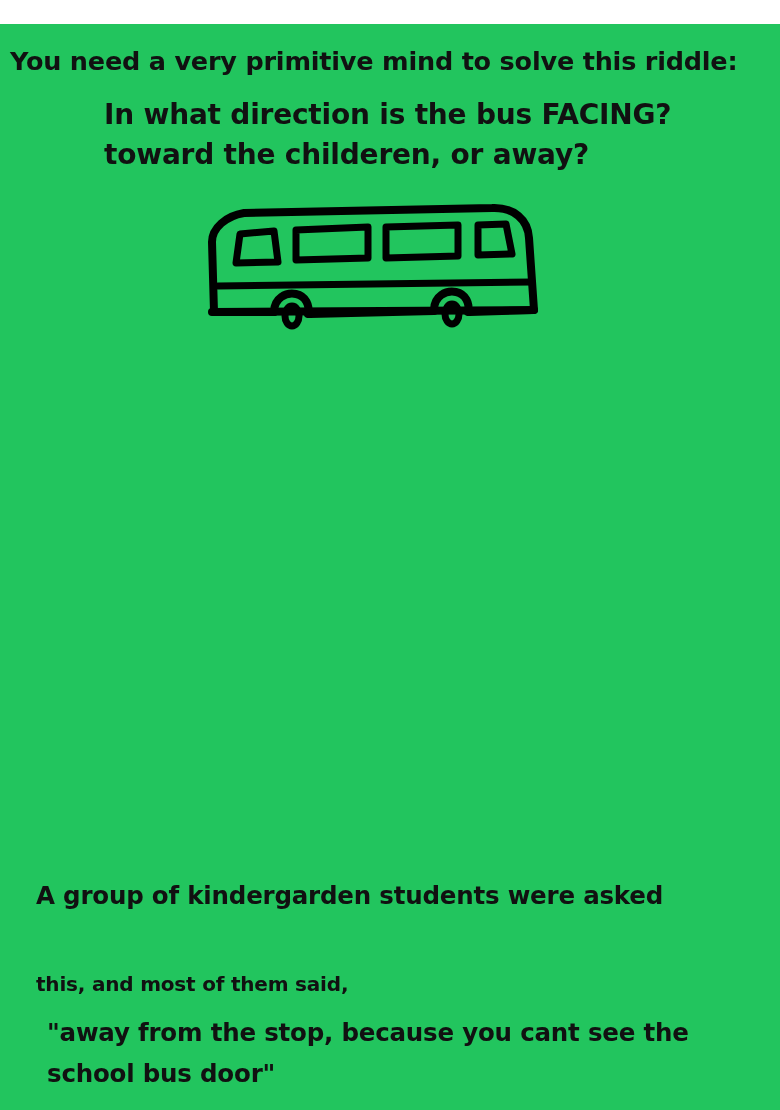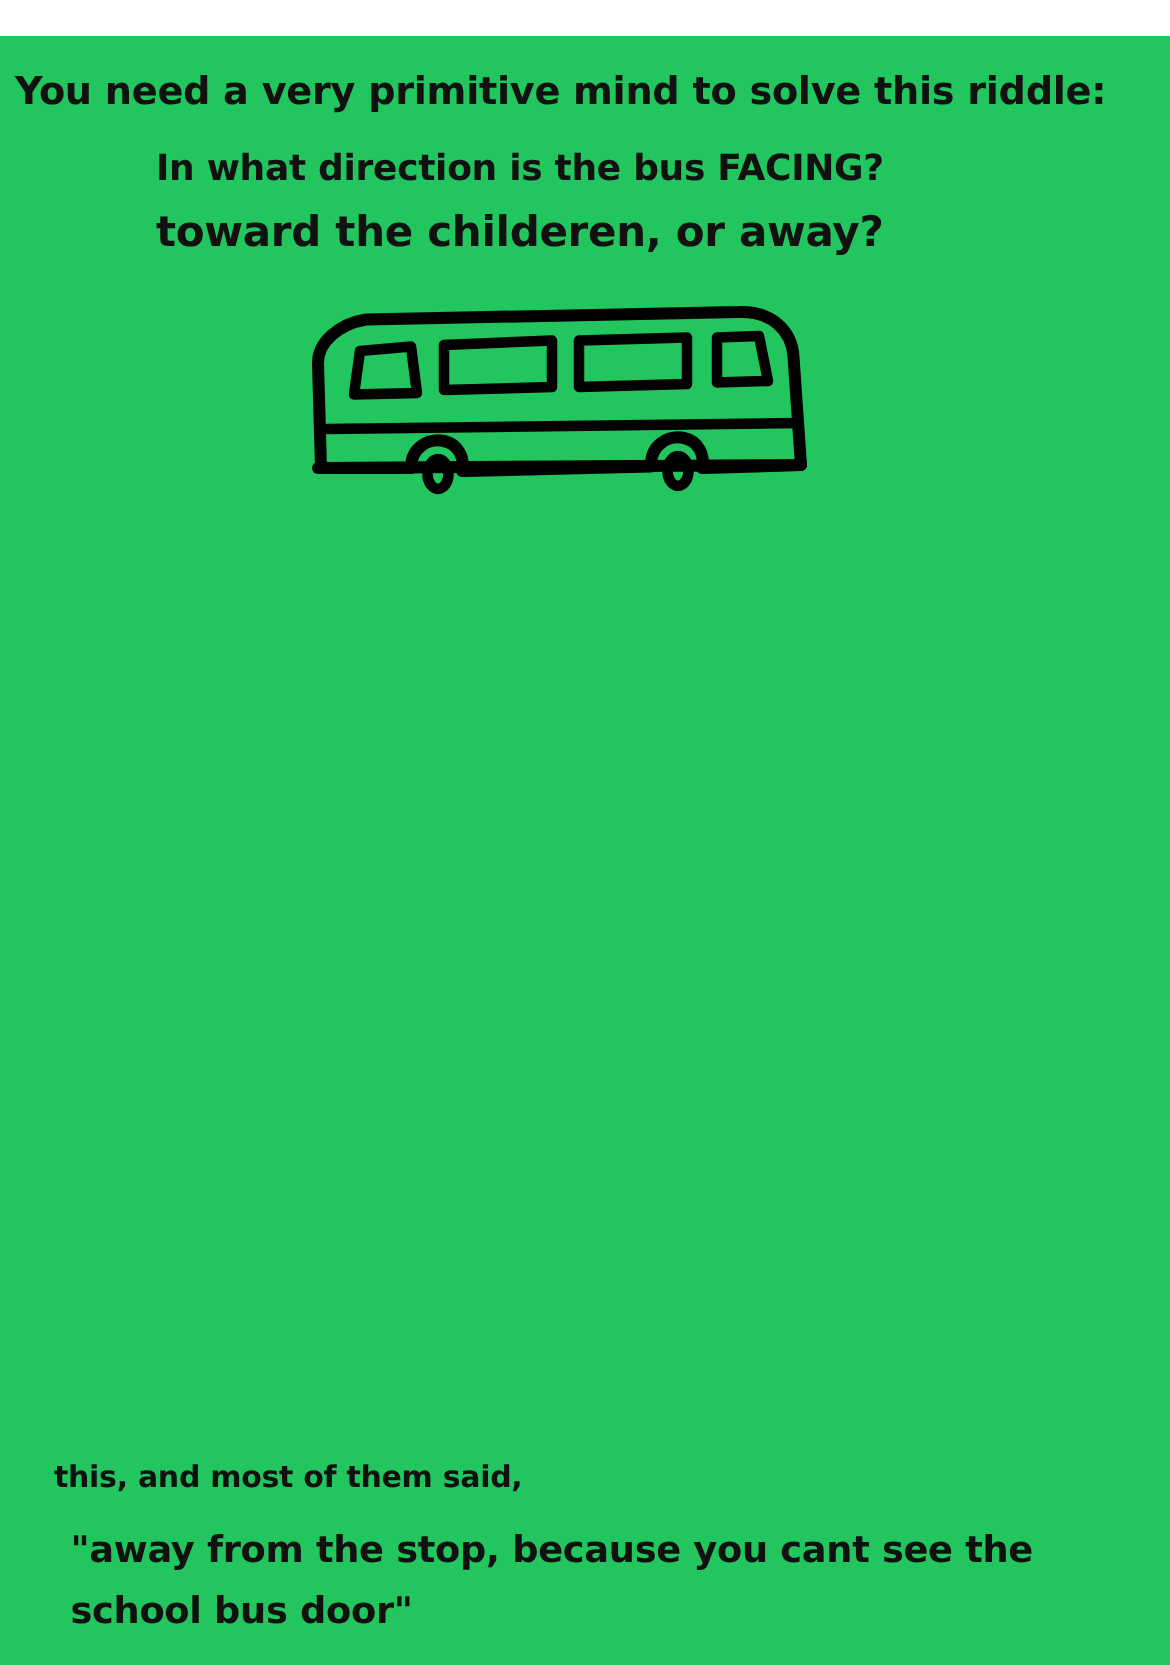--- a/index.html
+++ b/index.html
@@ -30,21 +30,21 @@
     letter-spacing: -0.2px;
   }
   .headline {
     left: 10px;
     top: 22px;
     font-size: 25.5px;
   }
   .q1 {
     left: 104px;
     top: 74px;
-    font-size: 24px;
+    font-size: 28px;
   }
   .q2 {
     left: 104px;
     top: 114px;
     font-size: 28px;
   }
   .mid1 {
     left: 36px;
     top: 857px;
     font-size: 24.5px;
@@ -106,20 +106,21 @@
 
       <path d="M238 116 C238 102 250 96 260 98 C270 100 274 110 272 118" stroke="#000000" stroke-width="8" stroke-linecap="round" fill="none"></path>
       <ellipse cx="256" cy="120" rx="7" ry="10" stroke="#000000" stroke-width="7" fill="none"></ellipse>
 
       <path d="M16 118 L78 118" stroke="#000000" stroke-width="8" stroke-linecap="round"></path>
       <path d="M114 120 L238 117" stroke="#000000" stroke-width="8" stroke-linecap="round"></path>
       <path d="M274 118 L338 116" stroke="#000000" stroke-width="8" stroke-linecap="round"></path>
     </svg>
   </div>
 
+  <div class="line mid1">A group of kindergarden students were asked</div>
 
   <div class="line mid2">this, and most of them said,</div>
 
   <div class="line quote1">"away from the stop, because you cant see the</div>
 
   <div class="line quote2">school bus door"</div>
 
 </div>
 
 </body></html>

